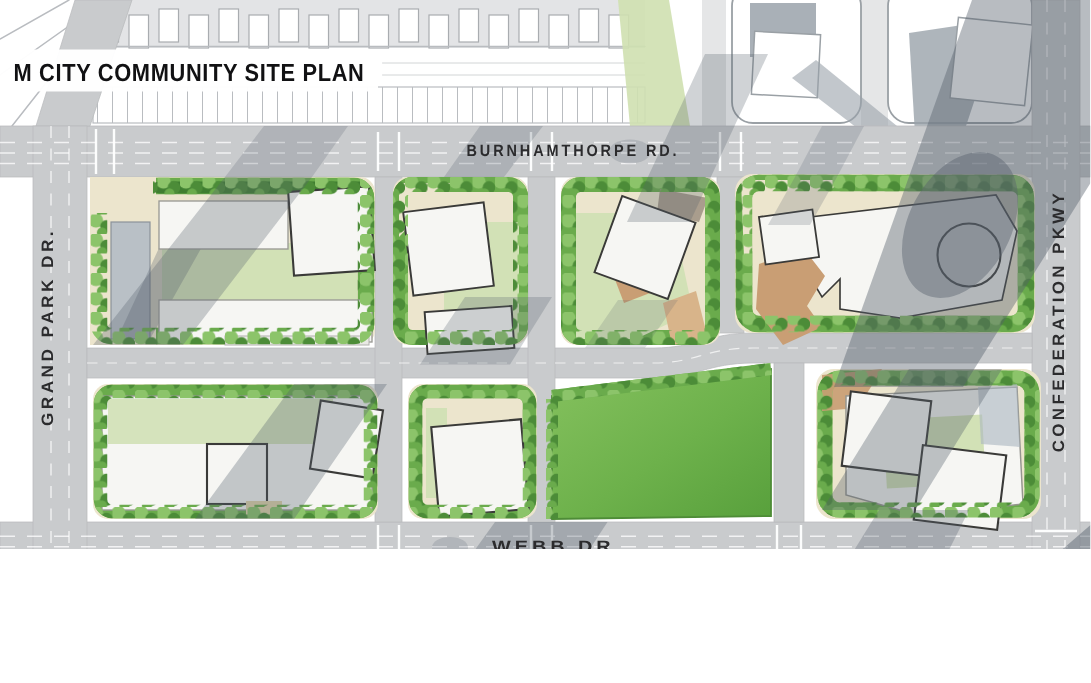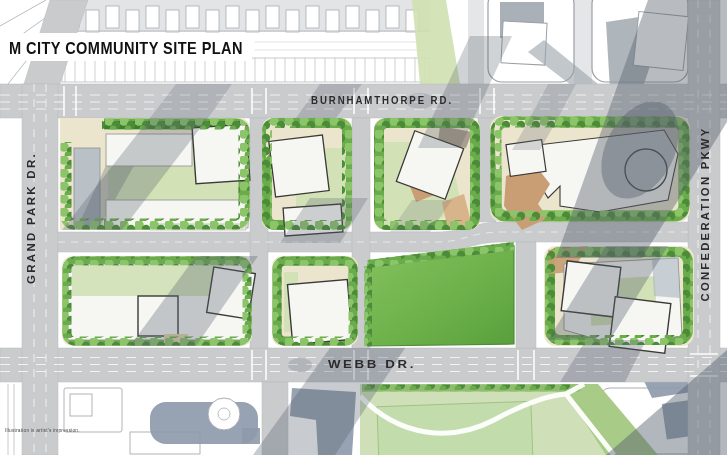--- a/index.html
+++ b/index.html
@@ -3,21 +3,21 @@
 <meta charset="utf-8">
 <style>
   :root{
     --road:#c9cbcd; --paving:#ece5cd; --courtyard:#d2e1b6; --park-green:#6db14b;
     --south-park:#cfe0b8; --tree-light:#8cc46a; --tree-mid:#6aab4c; --tree-dark:#4c8c38;
     --hedge:#3f7e30; --building:#f6f6f3; --tower-outline:#3a3a38; --plaza-tan:#c99e74;
     --shadow:#55606c; --context-line:#b9bcc0; --context-blue:#8e9aab;
     --title-color:#111113; --label-color:#2b2b2d;
   }
   html,body{margin:0;padding:0;background:#fff;}
-  .stage{position:relative;width:727px;height:455px;overflow:hidden;background:#fff;
+  .stage{position:relative;width:727px;height:366px;overflow:hidden;background:#fff;
          font-family:"Liberation Sans", sans-serif;}
   svg{display:block;}
   .lbl{font-family:"Liberation Sans",sans-serif;font-weight:700;font-size:11px;
        letter-spacing:2.2px;fill:var(--label-color);}
   .title-text{font-family:"Liberation Sans",sans-serif;font-weight:700;font-size:16.5px;
        letter-spacing:.5px;fill:var(--title-color);}
   .fine{font-family:"Liberation Sans",sans-serif;font-size:4.8px;fill:#4a4a4c;letter-spacing:.2px;}
 </style>
 </head>
 <body>

